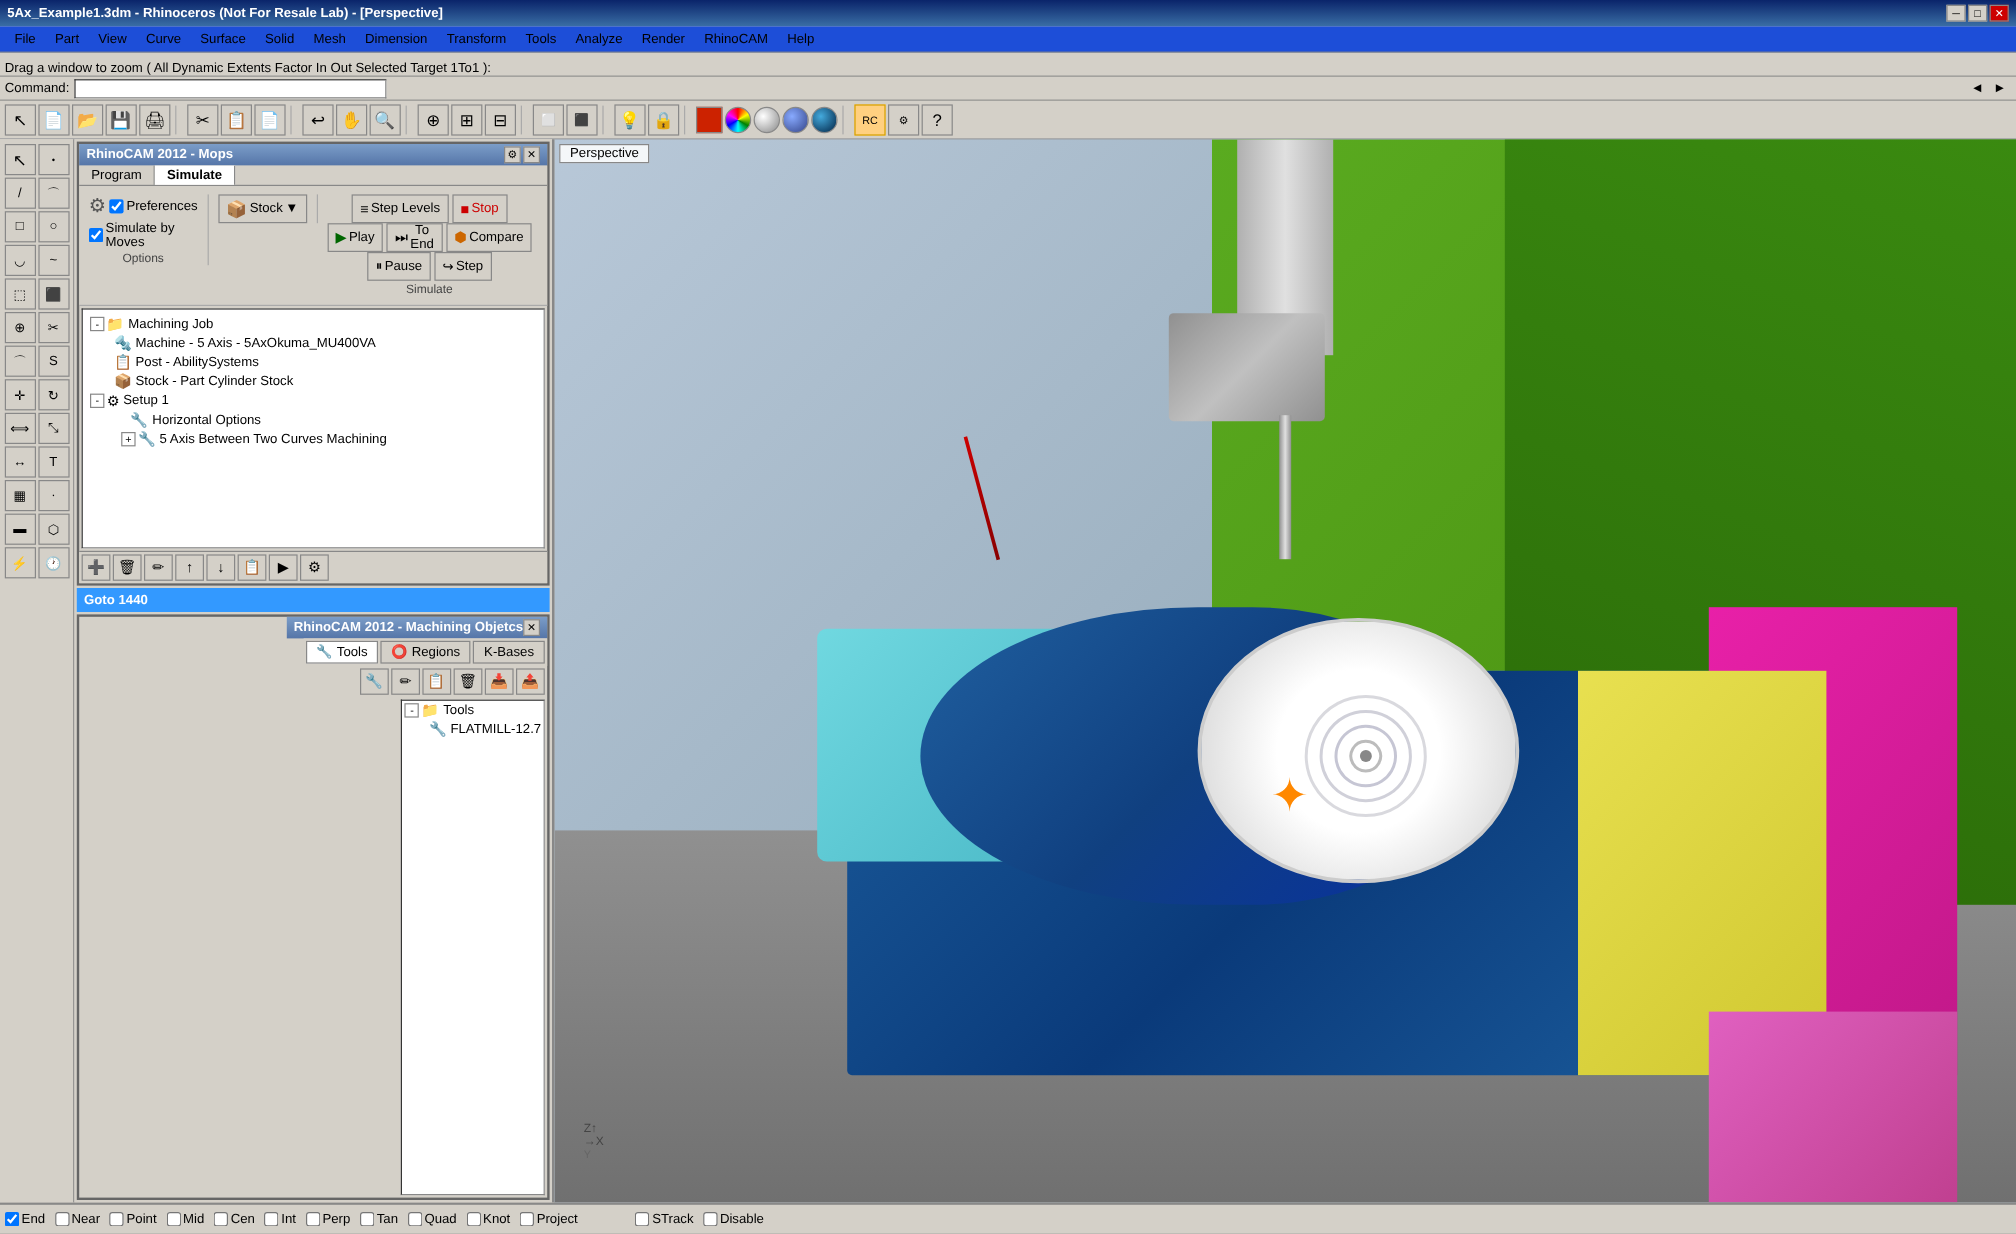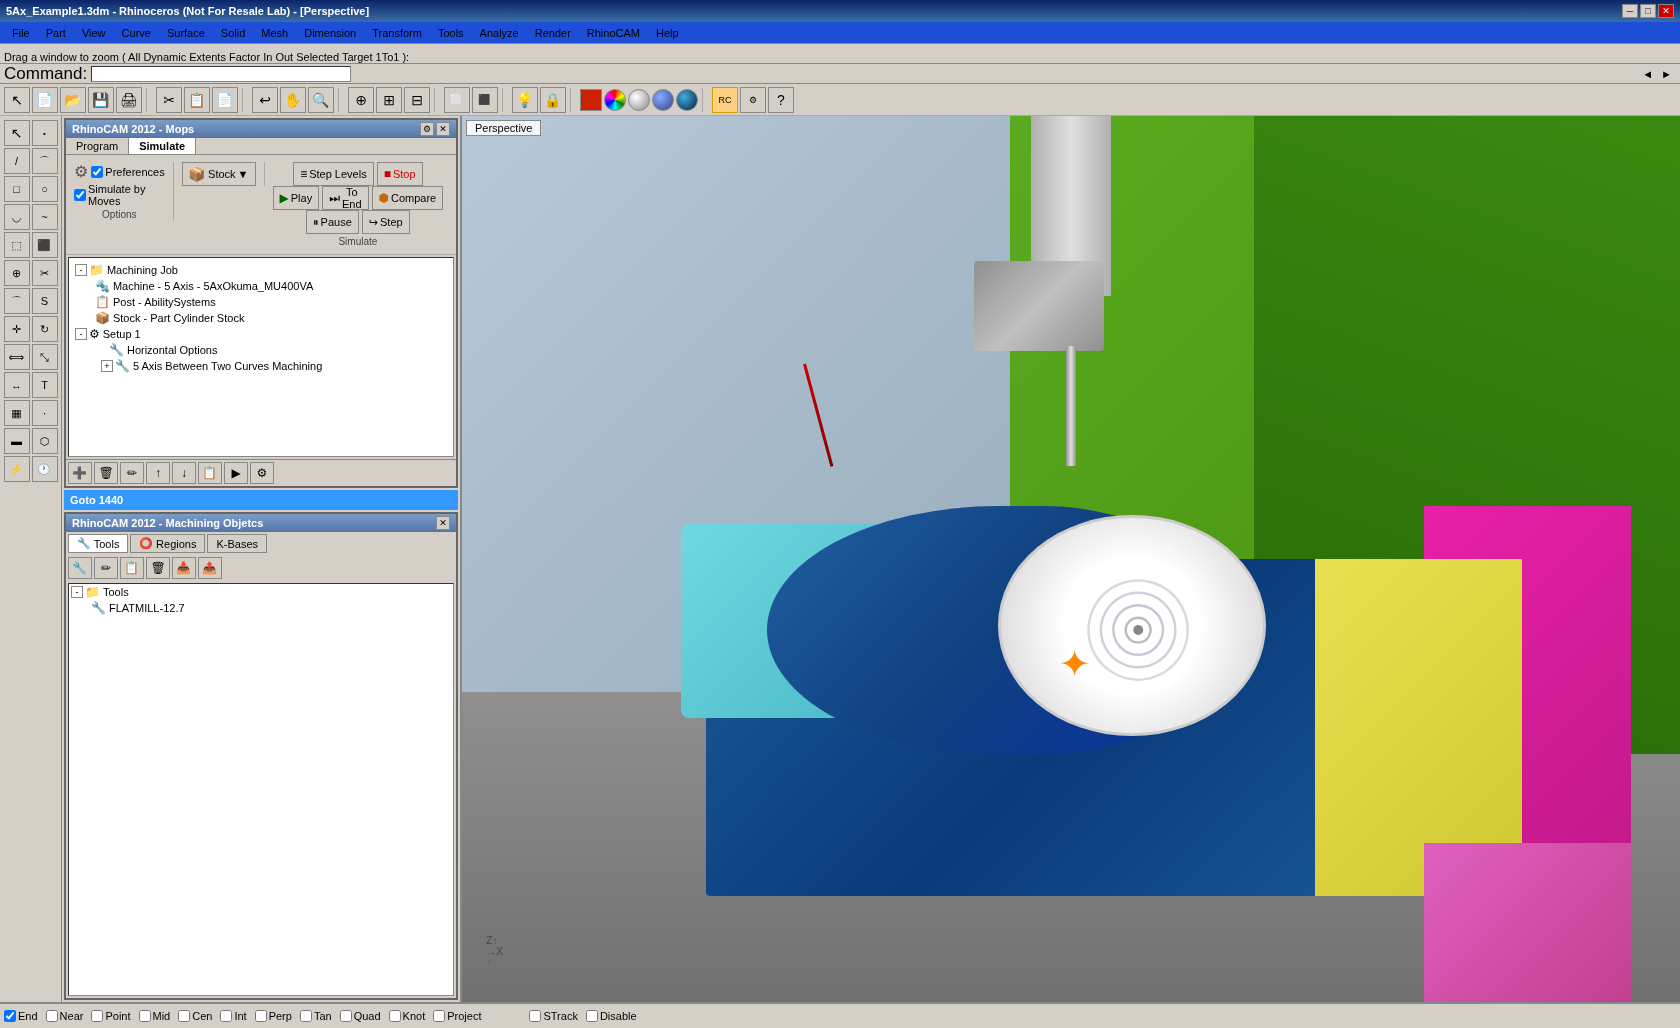--- a/index.html
+++ b/index.html
@@ -43,21 +43,21 @@
     
     #tree-area { flex: 1; overflow: auto; padding: 4px; background: white; margin: 2px; }
     .tree-node { display: flex; align-items: center; padding: 1px 2px; cursor: pointer; font-size: 11px; }
     .tree-icon { margin-right: 3px; font-size: 12px; }
     .expand-btn { width: 12px; height: 12px; display: inline-flex; align-items: center; justify-content: center; border: 1px solid #888; background: white; font-size: 9px; margin-right: 2px; cursor: pointer; flex-shrink: 0; }
 
     
     #goto-bar { background: #3399ff; color: white; padding: 2px 6px; font-size: 11px; font-weight: bold; height: 20px; display: flex; align-items: center; }
 
     
-    #mach-obj-panel { background: #d4d0c8; border: 2px solid #888; flex: 1; display: flex; flex-direction: column; }
+    #mach-obj-panel { background: #d4d0c8; border: 2px solid #888; flex: 1; display: flex; flex-direction: column; align-items: flex-end; }
     .mo-tabs { display: flex; background: #d4d0c8; padding: 2px; gap: 2px; }
     .mo-tab { padding: 2px 8px; font-size: 11px; background: #d4d0c8; border: 1px solid #888; cursor: pointer; display: flex; align-items: center; gap: 3px; }
     .mo-tab.active { background: white; }
     .mo-toolbar { display: flex; gap: 2px; padding: 2px; }
     .mo-tb-btn { width: 24px; height: 22px; background: #d4d0c8; border: 1px solid #888; display: flex; align-items: center; justify-content: center; cursor: pointer; font-size: 12px; }
 
     
     #viewport { flex: 1; background: #888; position: relative; overflow: hidden; }
     #viewport-label { position: absolute; top: 4px; left: 4px; background: rgba(255,255,255,0.85); padding: 1px 8px; font-size: 11px; border: 1px solid #888; z-index: 10; }
 
@@ -110,21 +110,21 @@
   <span class="menu-item">Analyze</span>
   <span class="menu-item">Render</span>
   <span class="menu-item">RhinoCAM</span>
   <span class="menu-item">Help</span>
 </div>
 
 <div id="command-bar">
   <span style="font-size:11px; color:#000;">Drag a window to zoom ( All Dynamic Extents Factor In Out Selected Target 1To1 ):</span>
 </div>
 <div style="background:#d4d0c8; height:20px; display:flex; align-items:center; padding:0 4px; border-bottom:1px solid #888;">
-  <span style="font-size:17px; margin-right:4px;">Command:</span>
+  <span style="font-size:11px; margin-right:4px;">Command:</span>
   <input type="text" style="border: 1px inset rgb(136, 136, 136); height: 16px; width: 260px; font-size: 11px;">
   <span style="flex:1;"></span>
   <span style="padding:0 4px; cursor:pointer;">◄</span>
   <span style="padding:0 4px; cursor:pointer;">►</span>
 </div>
 
 <div class="toolbar-row" style="background:#d4d0c8; border-bottom:1px solid #aaa; height:32px;">
   <button class="tb-btn">↖</button>
   <button class="tb-btn">📄</button>
   <button class="tb-btn">📂</button>

